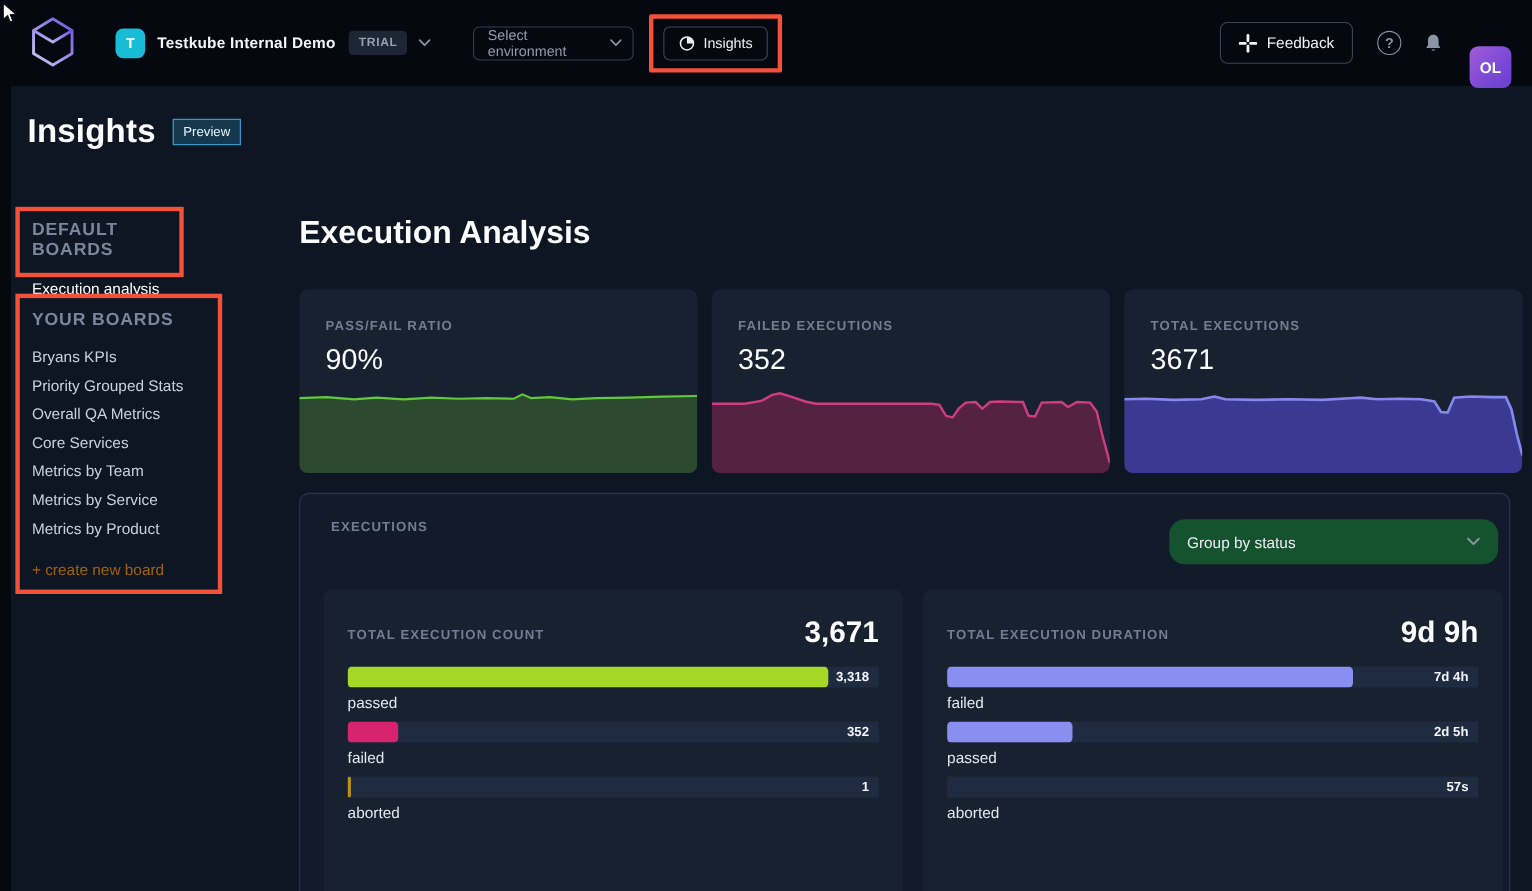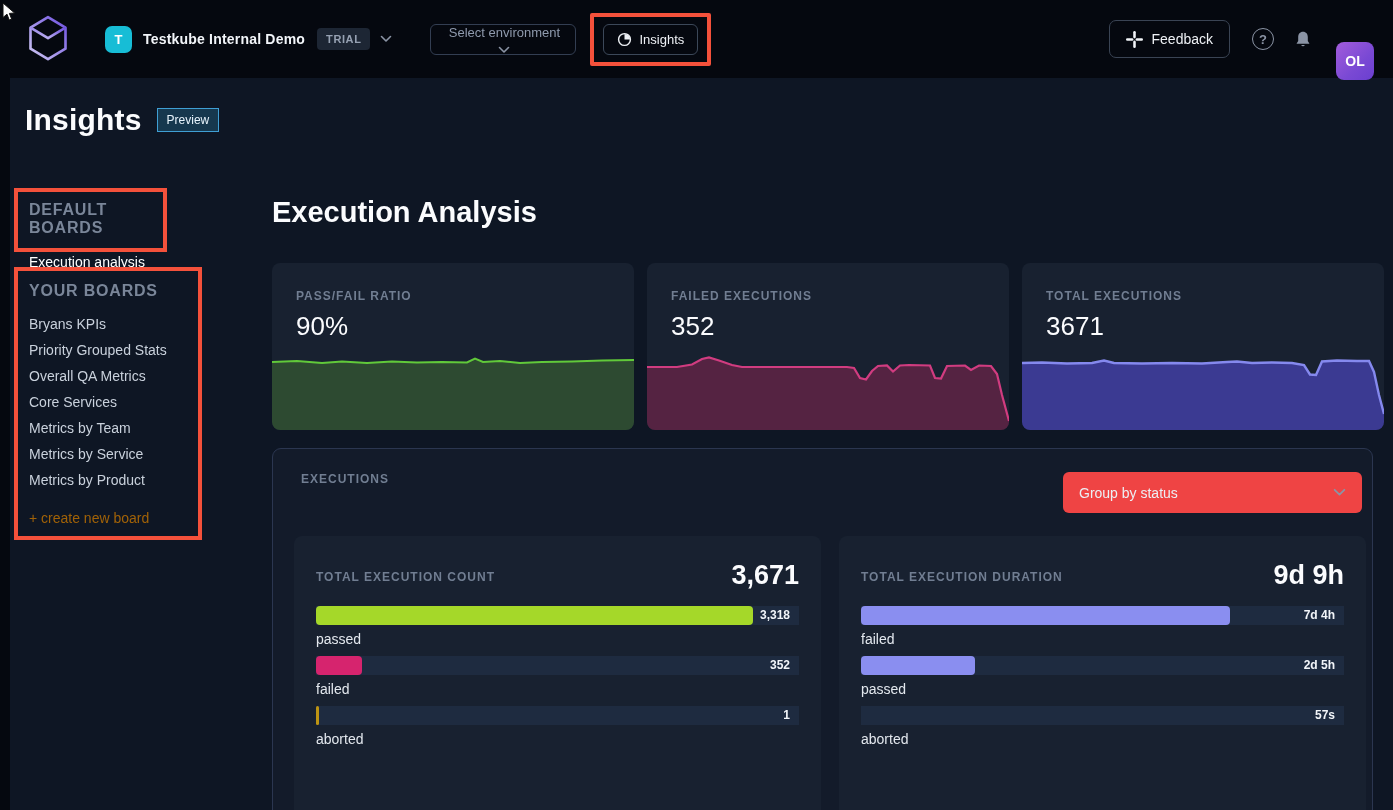--- a/index.html
+++ b/index.html
@@ -25,21 +25,21 @@
   .org-name { margin-left:11px; font-size:14px; font-weight:600; color:#f2f5f9; letter-spacing:.2px; }
   .trial-badge {
     margin-left:12px; background:#1d2634; color:#96a1b2; font-size:11px; letter-spacing:.6px;
     padding:5px 9px; border-radius:4px; font-weight:600;
   }
   .chev { stroke:#8b94a5; fill:none; stroke-width:1.6; stroke-linecap:round; stroke-linejoin:round; }
   .org-chev { margin-left:10px; }
   .env-select {
     margin-left:38px; width:146px; height:31px; border:1px solid #333e52; border-radius:6px;
     display:flex; align-items:center; justify-content:space-between; padding:0 10px 0 12px;
-    color:#8f9aad; font-size:13px; cursor:pointer; background:transparent;flex-direction:column;
+    color:#8f9aad; font-size:13px; cursor:pointer; background:transparent;
   }
   .hl-box { border:4px solid #f4513b; }
   .insights-hl { margin-left:14px; padding:7px 9px; border-radius:2px; }
   .insights-btn {
     height:31px; border:1px solid #3c4859; border-radius:6px; background:transparent;
     color:#eef1f5; font-size:13px; font-family:inherit; display:flex; align-items:center; gap:7px;
     padding:0 13px; cursor:pointer;
   }
   .nav-right { position:absolute; right:19px; top:0; height:78px; display:flex; align-items:center; }
   .feedback-btn {
@@ -81,21 +81,21 @@
   .stat-label { position:absolute; left:24px; top:26px; font-size:12px; letter-spacing:1px; color:#717e92; font-weight:600; }
   .stat-value { position:absolute; left:24px; top:48px; font-size:26px; color:#fbfcfe; font-weight:500; }
   .sparkline { position:absolute; left:0; bottom:0; width:362px; height:80px; display:block; }
   
   .exec-panel {
     position:absolute; left:272px; top:448px; width:1101px; height:392px;
     background:#131b2a; border:1px solid #2b3650; border-radius:9px;
   }
   .exec-heading { position:absolute; left:28px; top:23px; font-size:12px; letter-spacing:1px; color:#717e92; font-weight:600; }
   .groupby {
-    position:absolute; right:10px; top:23px; width:299px; height:41px; background:#ef4444; border-radius:6px;
+    position:absolute; right:10px; top:23px; width:299px; height:41px; background:#14532d; border-radius:14px;
     display:flex; align-items:center; justify-content:space-between; padding:0 16px;
     color:#eceff4; font-size:14px; cursor:pointer;
   }
   .inner-row { position:absolute; left:21px; top:87px; display:flex; gap:18px; }
   .inner-card { width:527px; height:290px; background:#182130; border-radius:8px; padding:24px 22px; position:relative; }
   .inner-head { display:flex; justify-content:space-between; align-items:flex-start; }
   .inner-label { font-size:12px; letter-spacing:1px; color:#717e92; font-weight:600; margin-top:10px; }
   .inner-total { font-size:27px; font-weight:600; color:#fbfcfe; }
   .bars { margin-top:15px; }
   .bar-row { margin-bottom:8px; }

